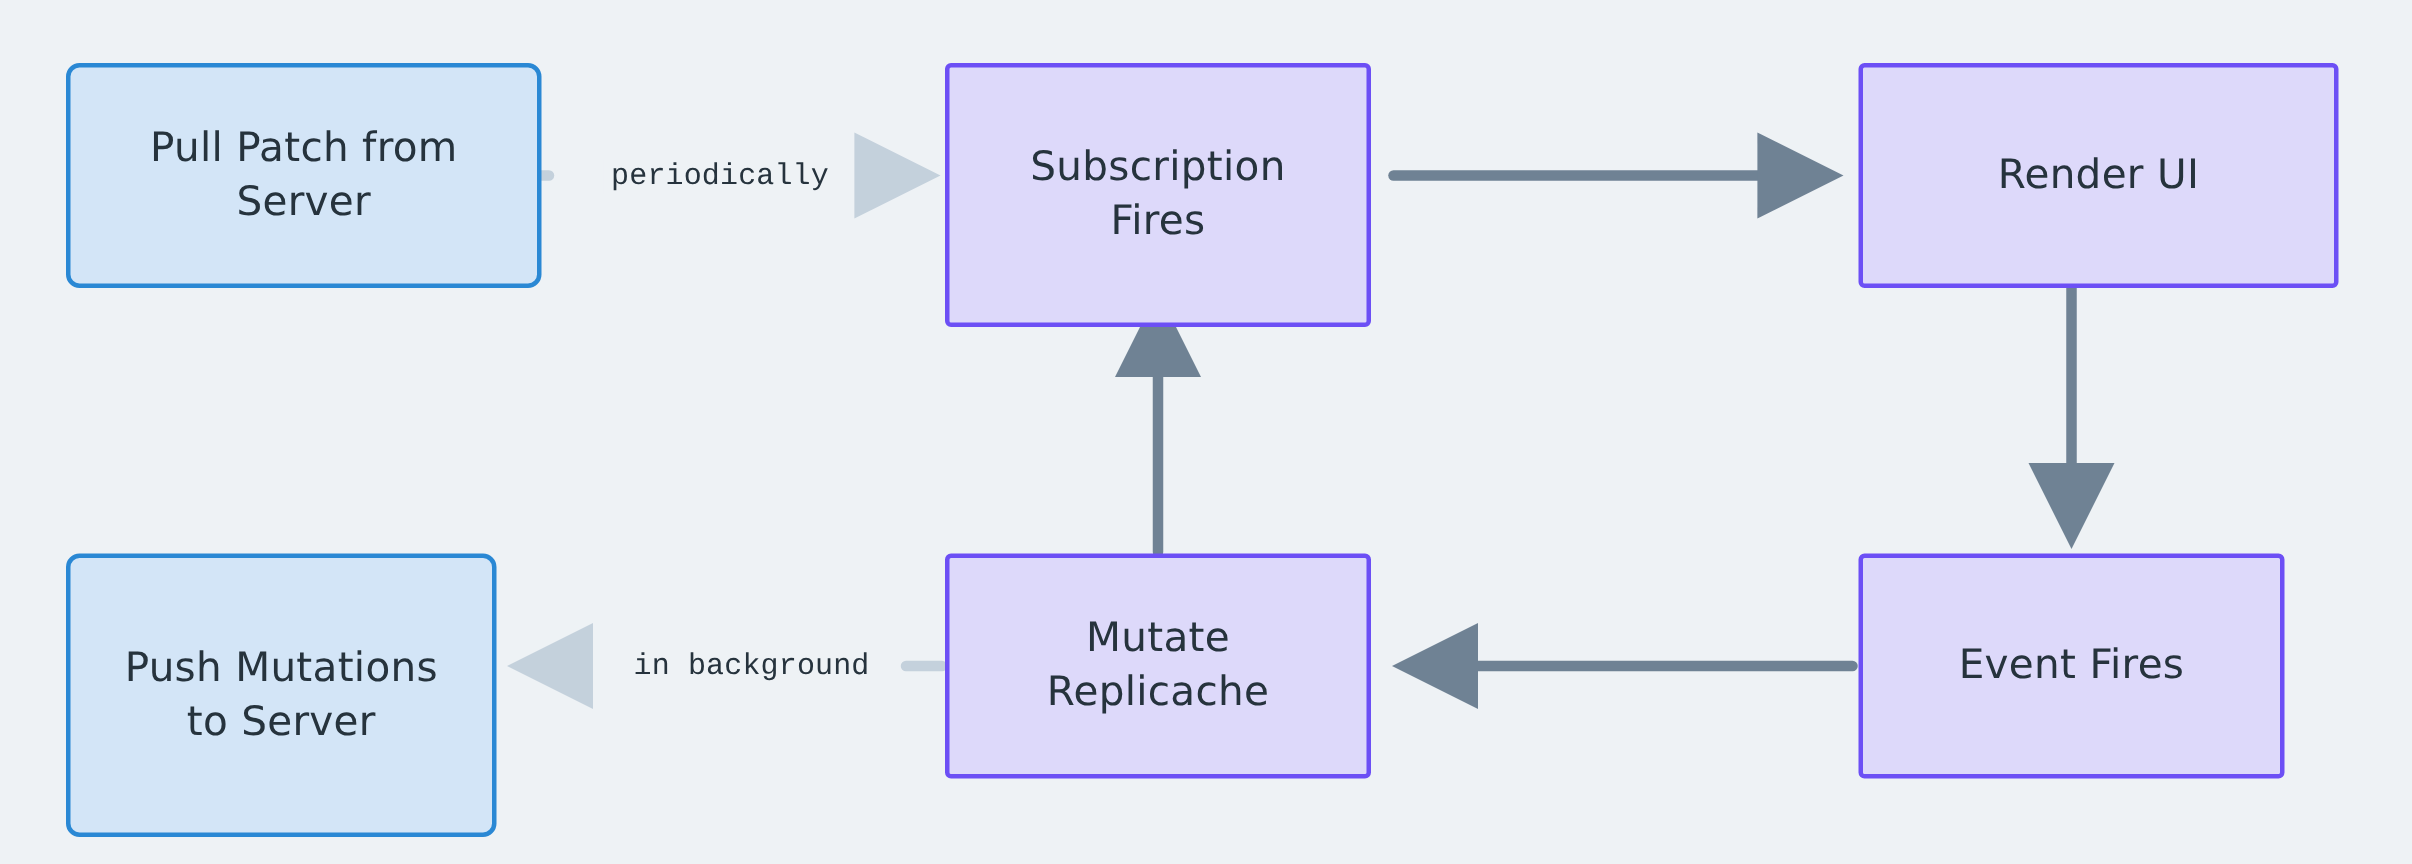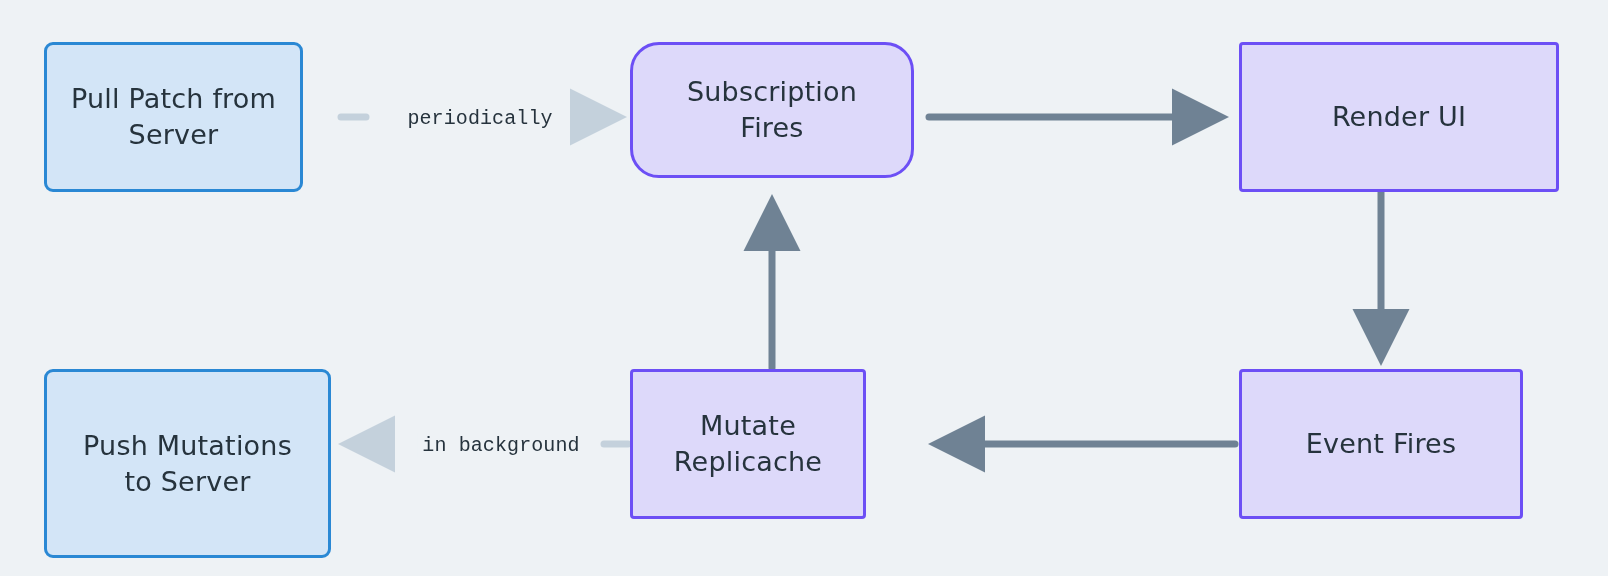--- a/index.html
+++ b/index.html
@@ -83,39 +83,39 @@
     <g>
       <line x1="628" y1="444" x2="604" y2="444" stroke="#c4d1dc" stroke-width="7" stroke-linecap="round"></line>
       <line x1="377" y1="444" x2="352" y2="444" stroke="#c4d1dc" stroke-width="7" stroke-linecap="round" marker-end="url(#ah-light)"></line>
     </g>
 
     <g>
       <line x1="772" y1="368" x2="772" y2="208" stroke="#6f8294" stroke-width="7" stroke-linecap="round" marker-end="url(#ah-dark)"></line>
     </g>
   </svg>
 
-  <div class="node blue" style="left:44px;top:42px;width:259px;height:150px;">
+  <div class="node blue" style="left:44px;top:42px;width:317px;height:150px;">
     <span class="lbl">Pull Patch from
 Server</span>
   </div>
 
-  <div class="node purple" style="left:630px;top:42px;width:284px;height:136px;border-radius:29px;">
+  <div class="node purple" style="left:630px;top:42px;width:284px;height:176px;">
     <span class="lbl">Subscription
 Fires</span>
   </div>
 
   <div class="node purple" style="left:1239px;top:42px;width:320px;height:150px;">
     <span class="lbl">Render UI</span>
   </div>
 
   <div class="node purple" style="left:1239px;top:369px;width:284px;height:150px;">
     <span class="lbl">Event Fires</span>
   </div>
 
-  <div class="node purple" style="left:630px;top:369px;width:236px;height:150px;text-align:center;">
+  <div class="node purple" style="left:630px;top:369px;width:284px;height:150px;text-align:center;">
     <span class="lbl">Mutate
 Replicache</span>
   </div>
 
   <div class="node blue" style="left:44px;top:369px;width:287px;height:189px;">
     <span class="lbl">Push Mutations
 to Server</span>
   </div>
 
   <div class="edge-label" style="left:480px;top:118px;">periodically</div>

